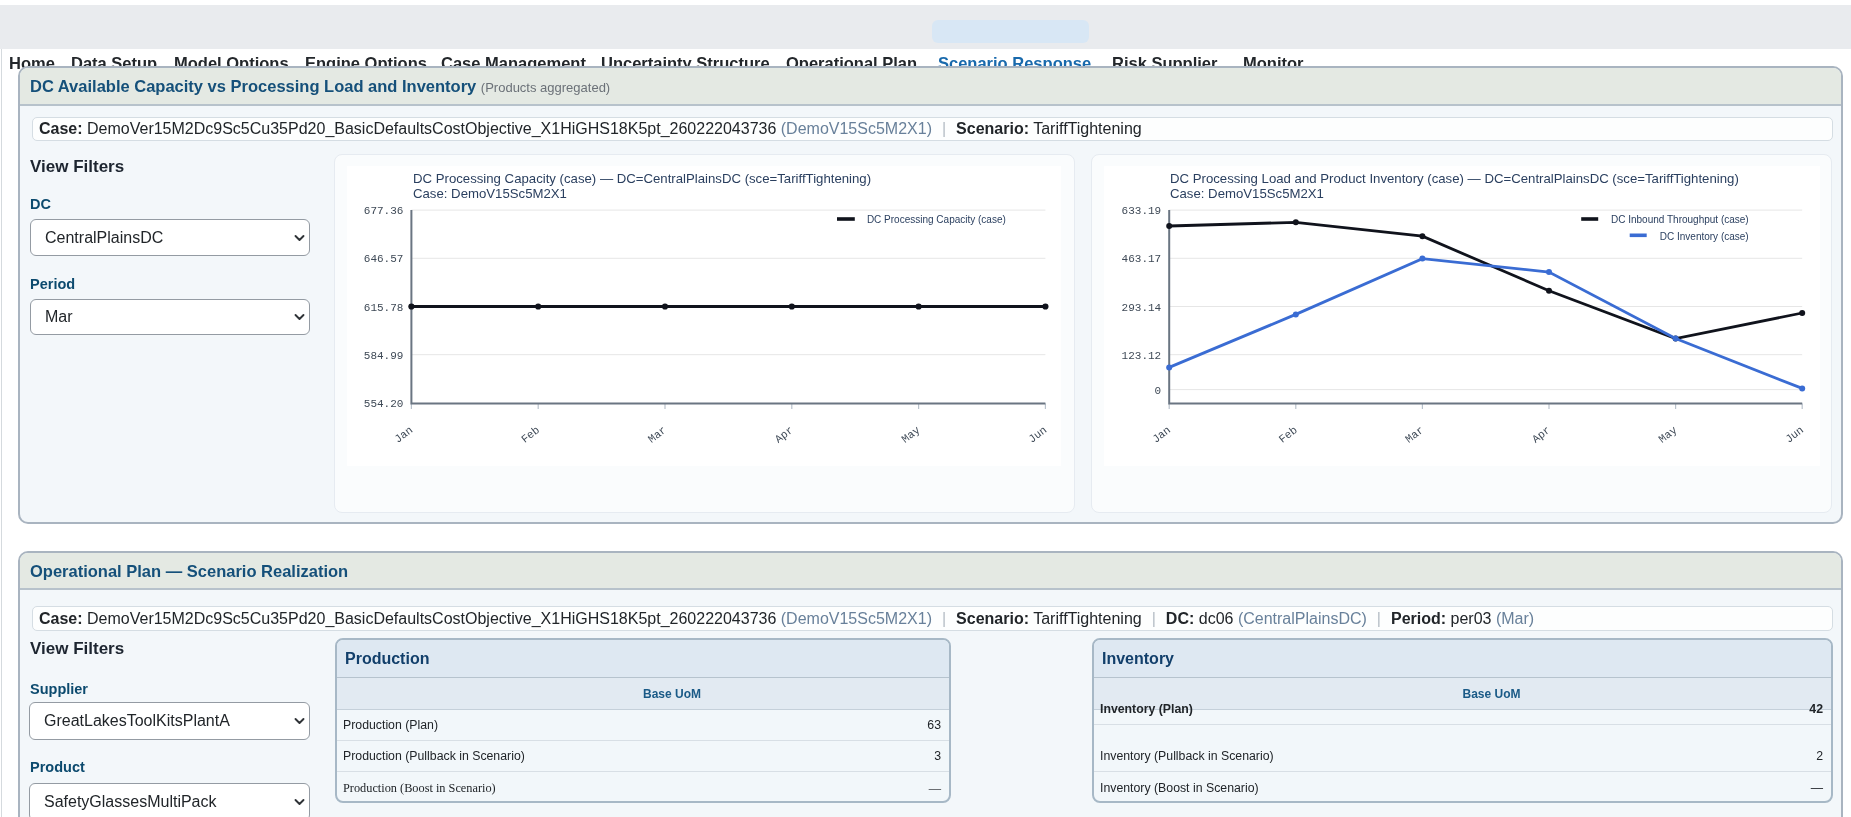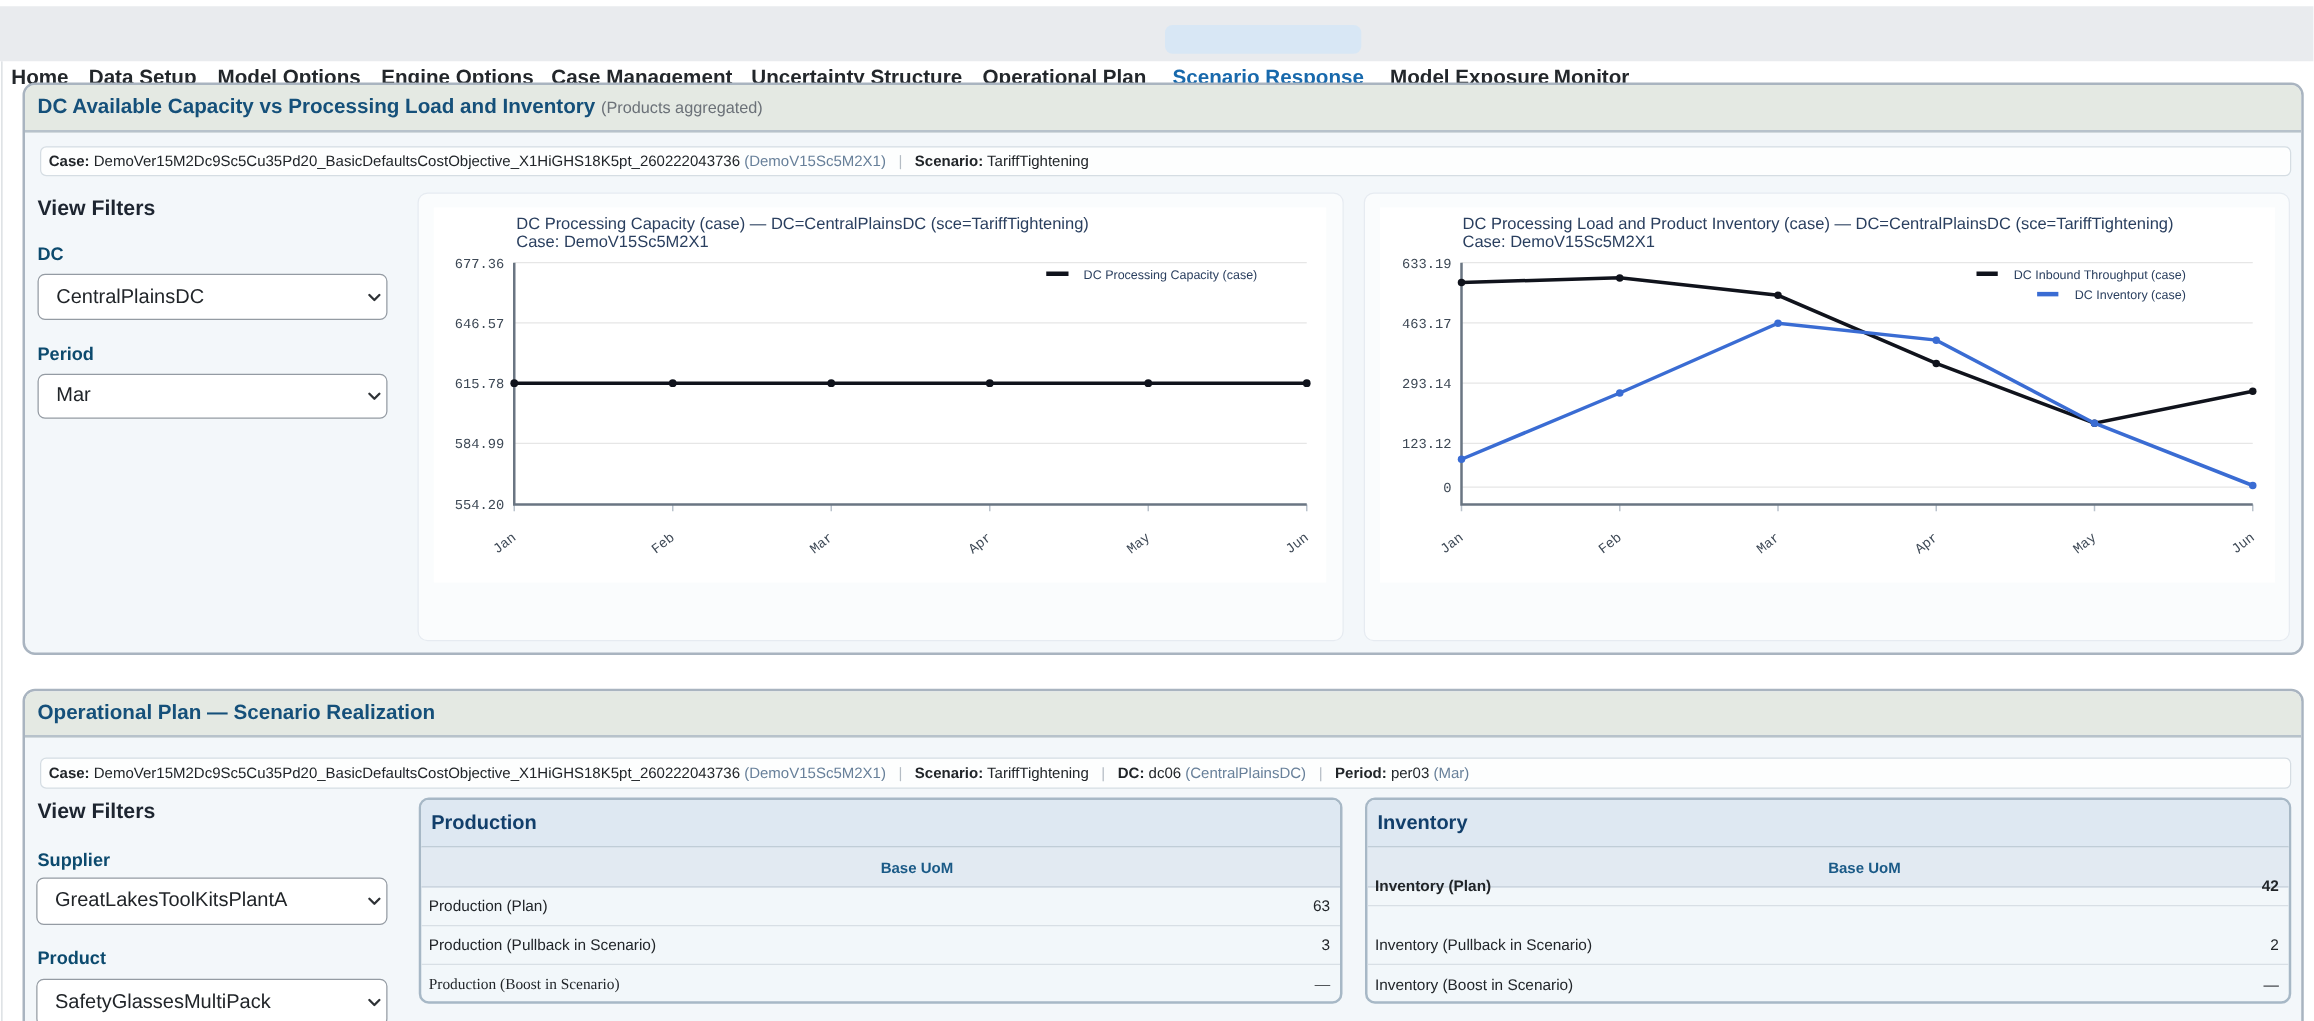--- a/index.html
+++ b/index.html
@@ -10,21 +10,21 @@
 .nav-item{position:absolute;top:50%;transform:translateY(-50%);font-weight:700;font-size:16.5px;color:#23272b;white-space:nowrap;margin-top:36px;}
 #navpill{position:absolute;left:932px;top:15px;height:23px;background:#d8e7f5;border-radius:6px;width:157px;}
 .nav-active{color:#1869ac;}
 
 .panel{position:absolute;left:18px;width:1825px;background:#f3f7fa;border:2px solid #a9b4c0;border-radius:10px;box-sizing:border-box;overflow:hidden;}
 #panel1{top:66px;height:458px;}
 #panel2{top:551px;height:290px;}
 .phead{position:absolute;left:0;top:0;width:100%;background:#e4e9e3;border-bottom:2px solid #b7c2cb;box-sizing:border-box;}
 .phead .t{font-weight:700;font-size:16.5px;color:#15507a;}
 .phead .sub{font-weight:400;font-size:13px;color:#6b7178;}
-.casebar{position:absolute;background:#fdfefe;border:1px solid #d5dde3;border-radius:5px;box-sizing:border-box;font-size:12px;color:#212529;white-space:nowrap;}
+.casebar{position:absolute;background:#fdfefe;border:1px solid #d5dde3;border-radius:5px;box-sizing:border-box;font-size:16px;color:#212529;white-space:nowrap;}
 .muted{color:#68809a;}
 .sep{color:#b4bcc4;padding:0 10px;}
 .vf{position:absolute;font-weight:700;font-size:17px;color:#1d2530;}
 .flabel{position:absolute;font-weight:700;font-size:14.5px;color:#0c4a6e;}
 .sel{position:absolute;background:#fff;border:1px solid #949ba3;border-radius:6px;box-sizing:border-box;font-size:16px;color:#212529;}
 .sel .txt{position:absolute;left:14px;top:50%;transform:translateY(-50%);}
 .sel svg{position:absolute;right:4px;top:50%;margin-top:-6px;}
 .chartcard{position:absolute;top:154px;height:359px;background:#fafcfd;border:1px solid #e6ebf1;border-radius:8px;box-sizing:border-box;}
 .chartsvg{position:absolute;top:166px;background:#fff;}
 
@@ -44,21 +44,21 @@
   <div id="nav">
     <span class="nav-item" style="left:9px">Home</span>
     <span class="nav-item" style="left:71px">Data Setup</span>
     <span class="nav-item" style="left:174px">Model Options</span>
     <span class="nav-item" style="left:305px">Engine Options</span>
     <span class="nav-item" style="left:441px">Case Management</span>
     <span class="nav-item" style="left:601px">Uncertainty Structure</span>
     <span class="nav-item" style="left:786px">Operational Plan</span>
     <span id="navpill"></span>
     <span class="nav-item nav-active" style="left:938px">Scenario Response</span>
-    <span class="nav-item" style="left:1112px">Model Exposure</span>
+    <span class="nav-item" style="left:1112px">Risk Supplier</span>
     <span class="nav-item" style="left:1243px">Monitor</span>
   </div>
 
   <div class="panel" id="panel1">
     <div class="phead" style="height:38px;">
         <span class="t" style="position:absolute;left:10px;top:50%;transform:translateY(-50%);white-space:nowrap;">DC Available Capacity vs Processing Load and Inventory <span class="sub">(Products aggregated)</span></span>
       </div>
   </div>
   <div class="casebar" style="left:32px;top:117px;width:1801px;height:24px;line-height:22px;padding-left:6px;">
     <b>Case:</b> DemoVer15M2Dc9Sc5Cu35Pd20_BasicDefaultsCostObjective_X1HiGHS18K5pt_260222043736 <span class="muted">(DemoV15Sc5M2X1)</span><span class="sep">|</span><b>Scenario:</b> TariffTightening
@@ -205,21 +205,21 @@
       </svg>
   </div>
   <span class="flabel" style="left:30px;top:759px;">Product</span>
   <div class="sel" style="left:29px;top:783px;width:281px;height:38px;">
     <span class="txt">SafetyGlassesMultiPack</span>
     <svg width="11" height="12" viewBox="0 0 11 12">
         <path d="M1.5 4 L5.5 8 L9.5 4" fill="none" stroke="#2f3337" stroke-width="1.9" stroke-linecap="round" stroke-linejoin="round"></path>
       </svg>
   </div>
 
-  <div class="tcard" style="left:335px;width:739px;">
+  <div class="tcard" style="left:335px;width:616px;">
     <div class="tchead">
         <span>Production</span>
       </div>
     <div class="uomrow">
         <span>Base UoM</span>
       </div>
     <div class="trow" style="top:70px;">
         <span class="l">Production (Plan)</span>
         <span class="r">63</span>
       </div>

